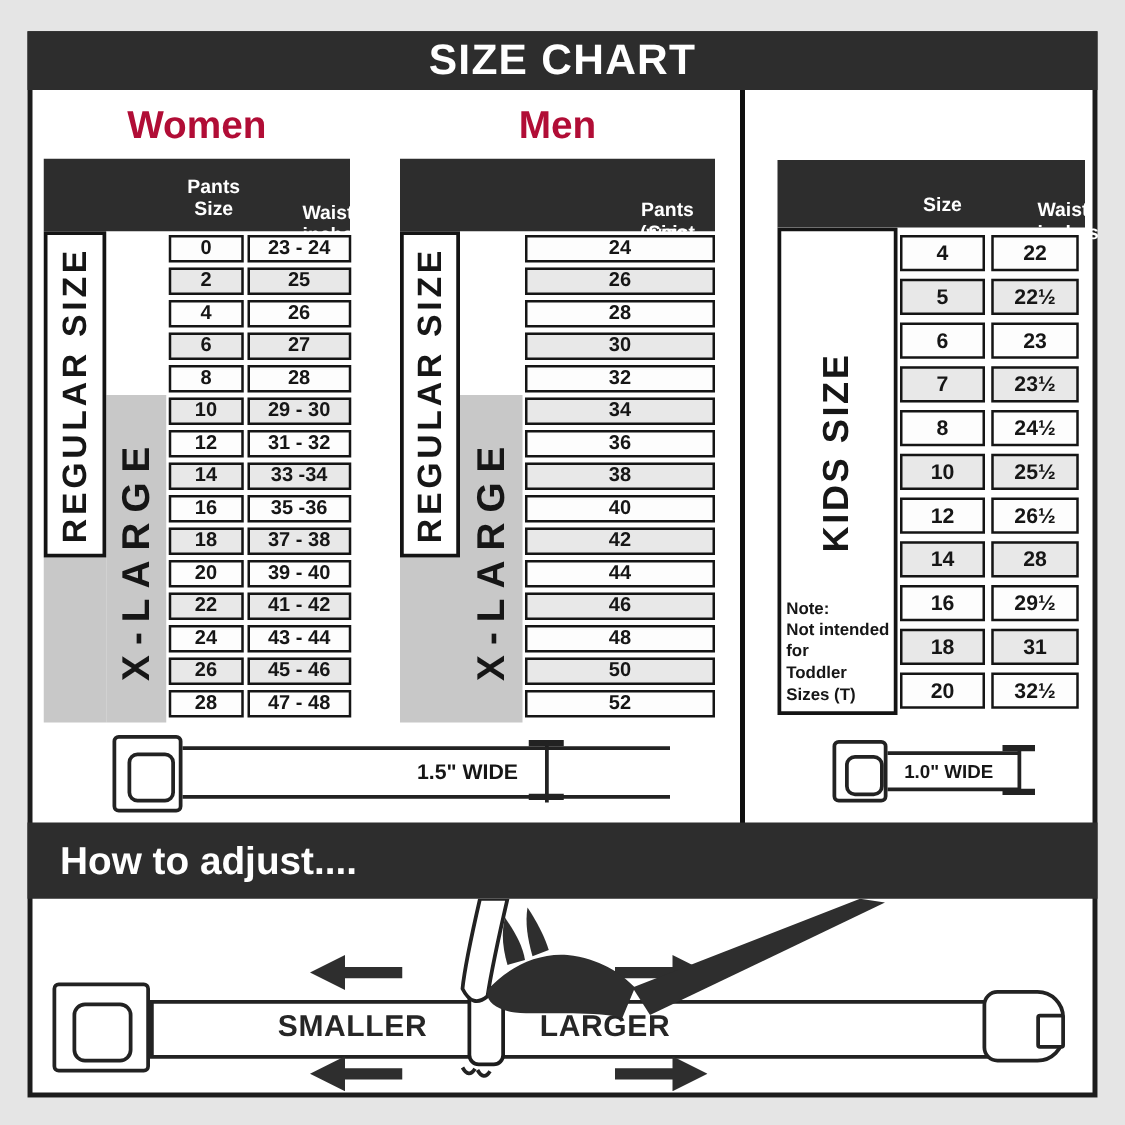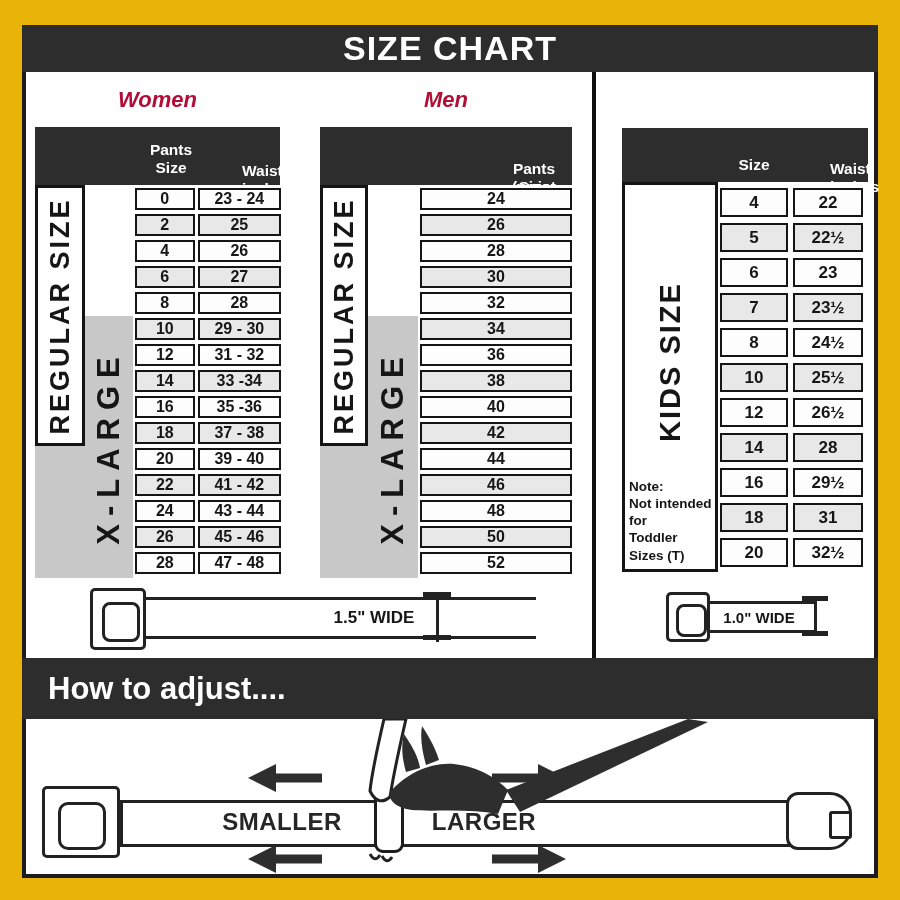--- a/index.html
+++ b/index.html
@@ -1,25 +1,25 @@
 <!DOCTYPE html>
 <html><head>
 <meta charset="utf-8">
 <style>
   html,body{margin:0;padding:0;background:#fff;}
-  .canvas{position:relative;width:900px;height:900px;background:#eab308;overflow:hidden;
+  .canvas{position:relative;width:900px;height:900px;background:#e5e5e5;overflow:hidden;
           font-family:"Liberation Sans",sans-serif;color:#161616;}
   .abs{position:absolute;box-sizing:border-box;}
 
   .frame{left:22px;top:25px;width:856px;height:853px;border:4px solid #1c1c1c;background:#fff;}
   .darkbar{background:#2d2d2d;color:#fff;}
   .title-bar{left:22px;top:25px;width:856px;height:47px;display:flex;align-items:center;justify-content:center;
              font-size:34px;font-weight:bold;letter-spacing:1px;}
   .group-heading{top:82px;height:36px;display:flex;align-items:center;justify-content:center;
-                 font-size:22px;font-weight:bold;font-style:italic;}
+                 font-size:31px;font-weight:bold;}
   .divider{left:592px;top:72px;width:4px;height:588px;background:#0f0f0f;}
 
   .thead{position:absolute;}
   .thead span{position:absolute;font-weight:bold;font-size:15.5px;line-height:1.15;color:#fff;text-align:center;}
 
   .vbox{position:absolute;}
   .vbox .vtext{position:absolute;left:50%;top:50%;transform:translate(-50%,-50%) rotate(-90deg);
                white-space:nowrap;font-weight:bold;}
   .regular-box{border:3px solid #141414;background:#fff;z-index:2;}
   .regular-box .vtext{font-size:27px;letter-spacing:3px;}

